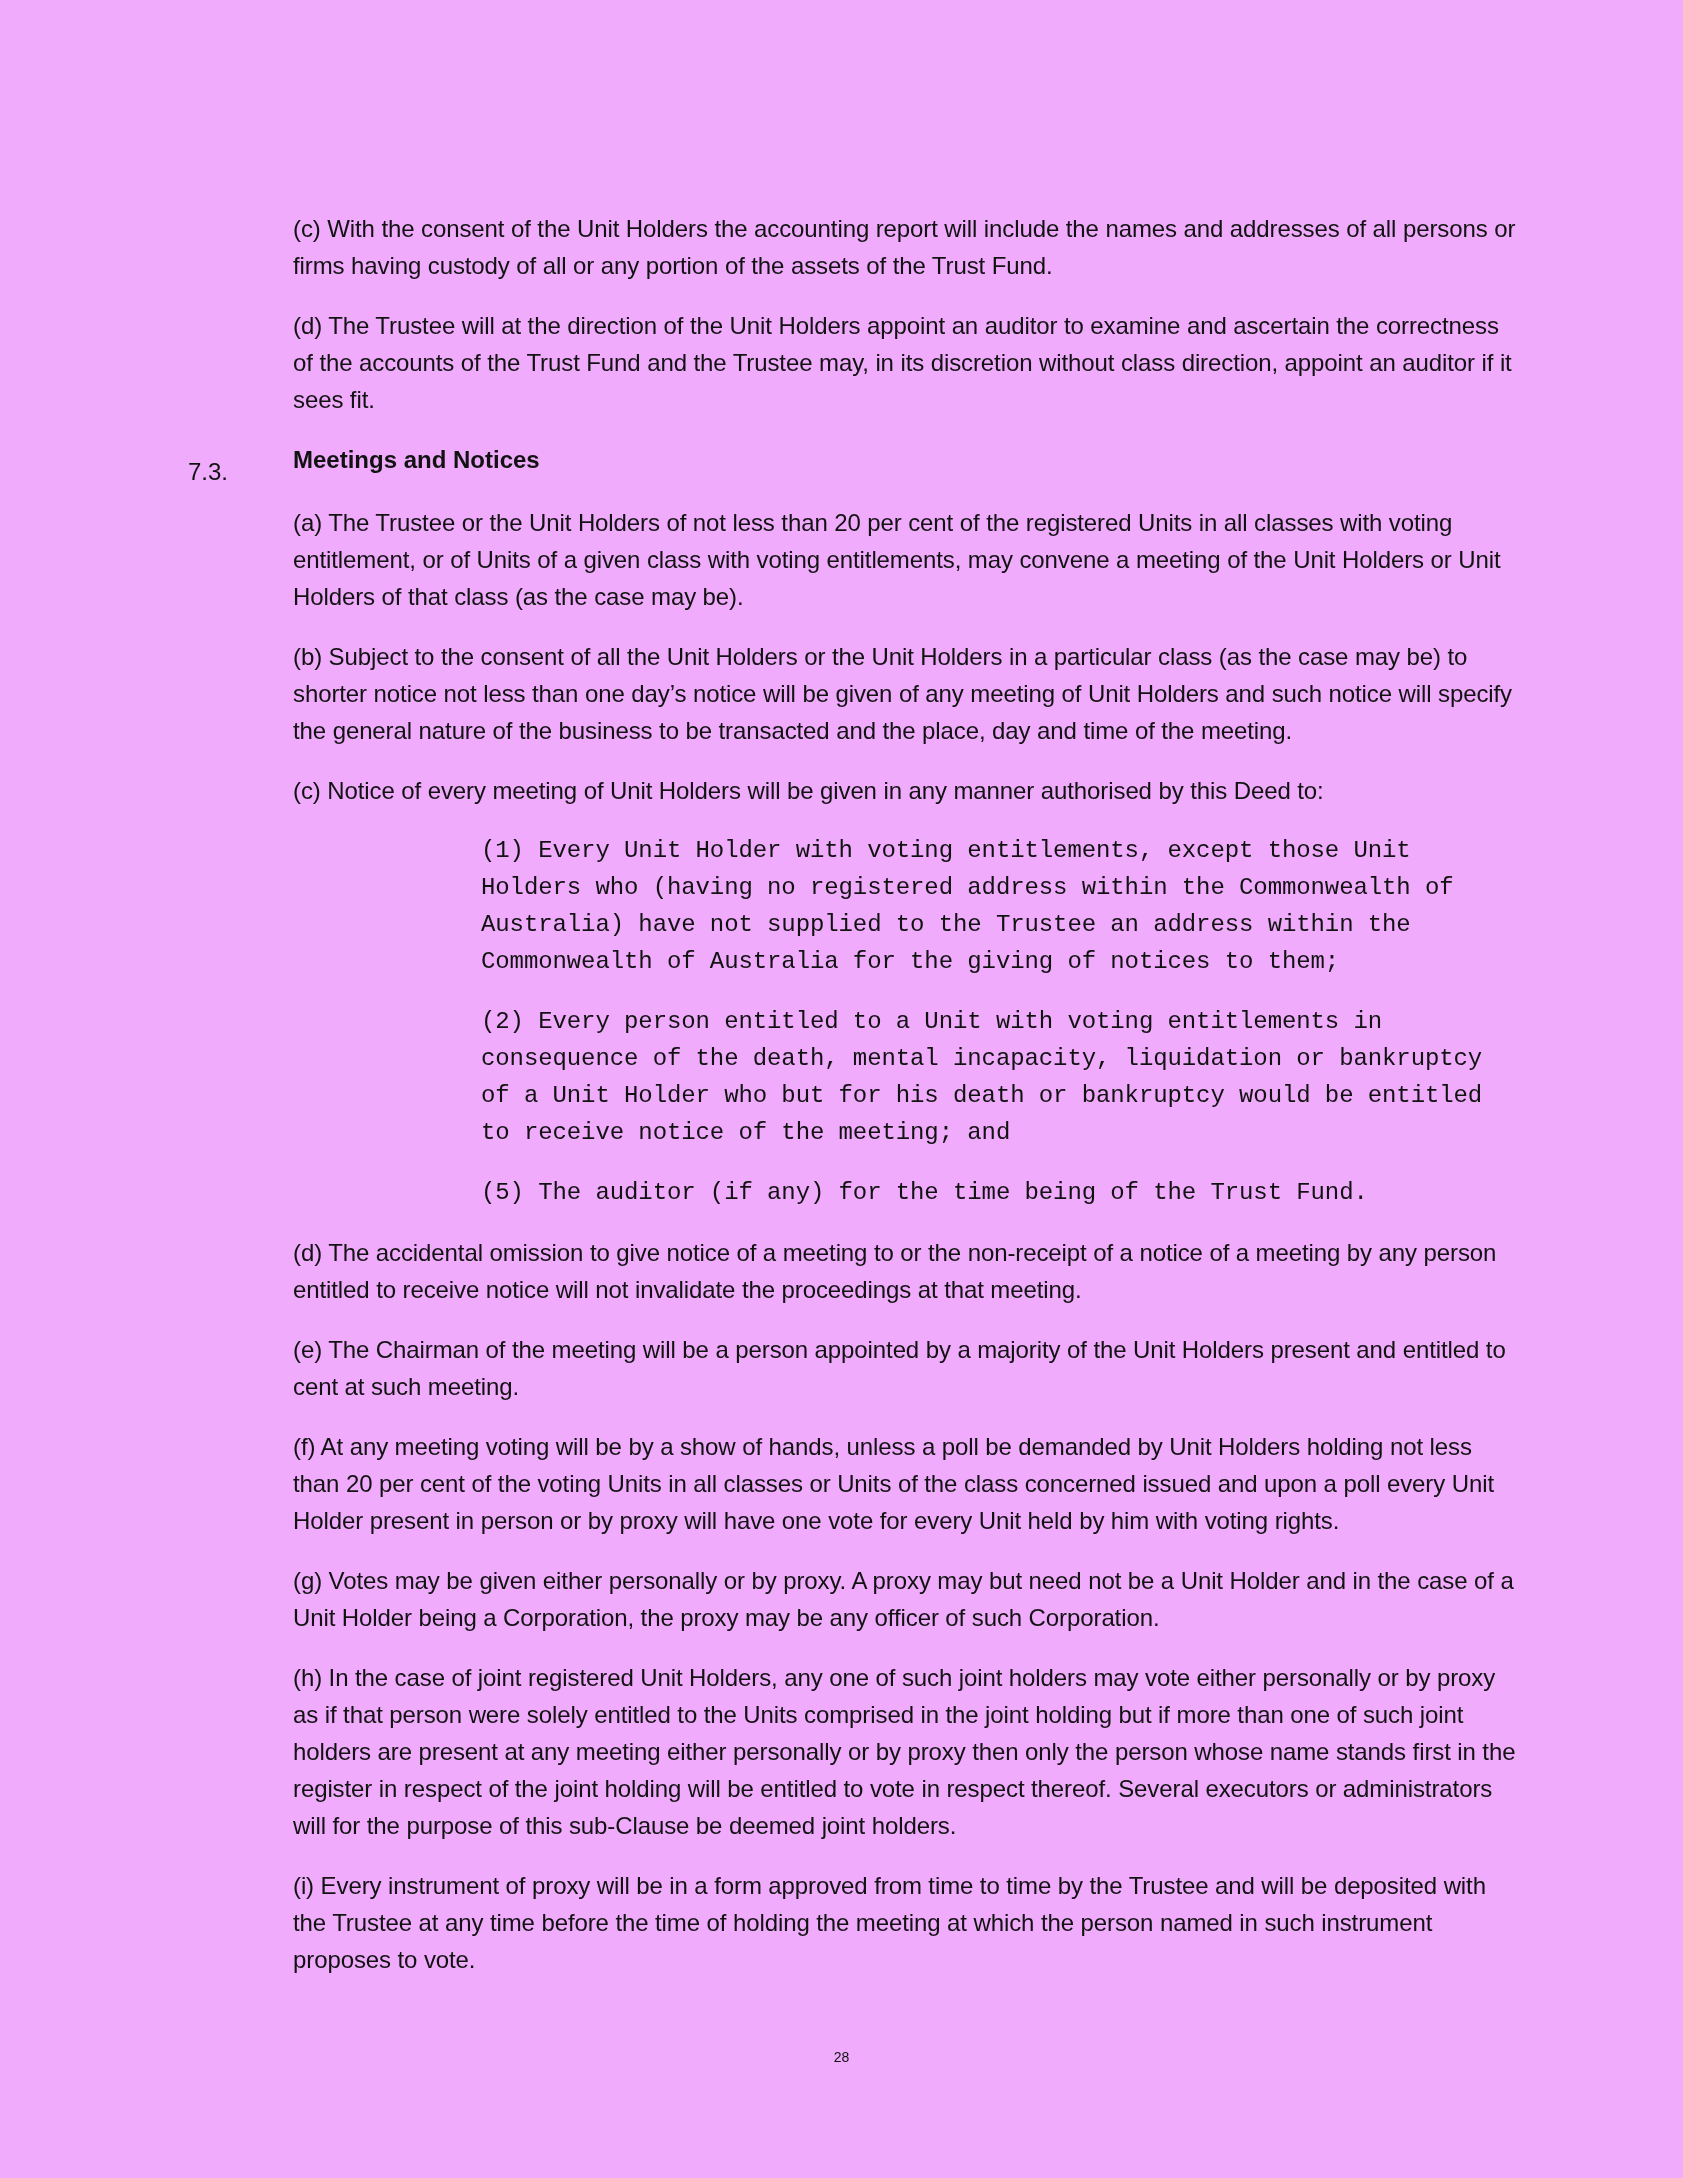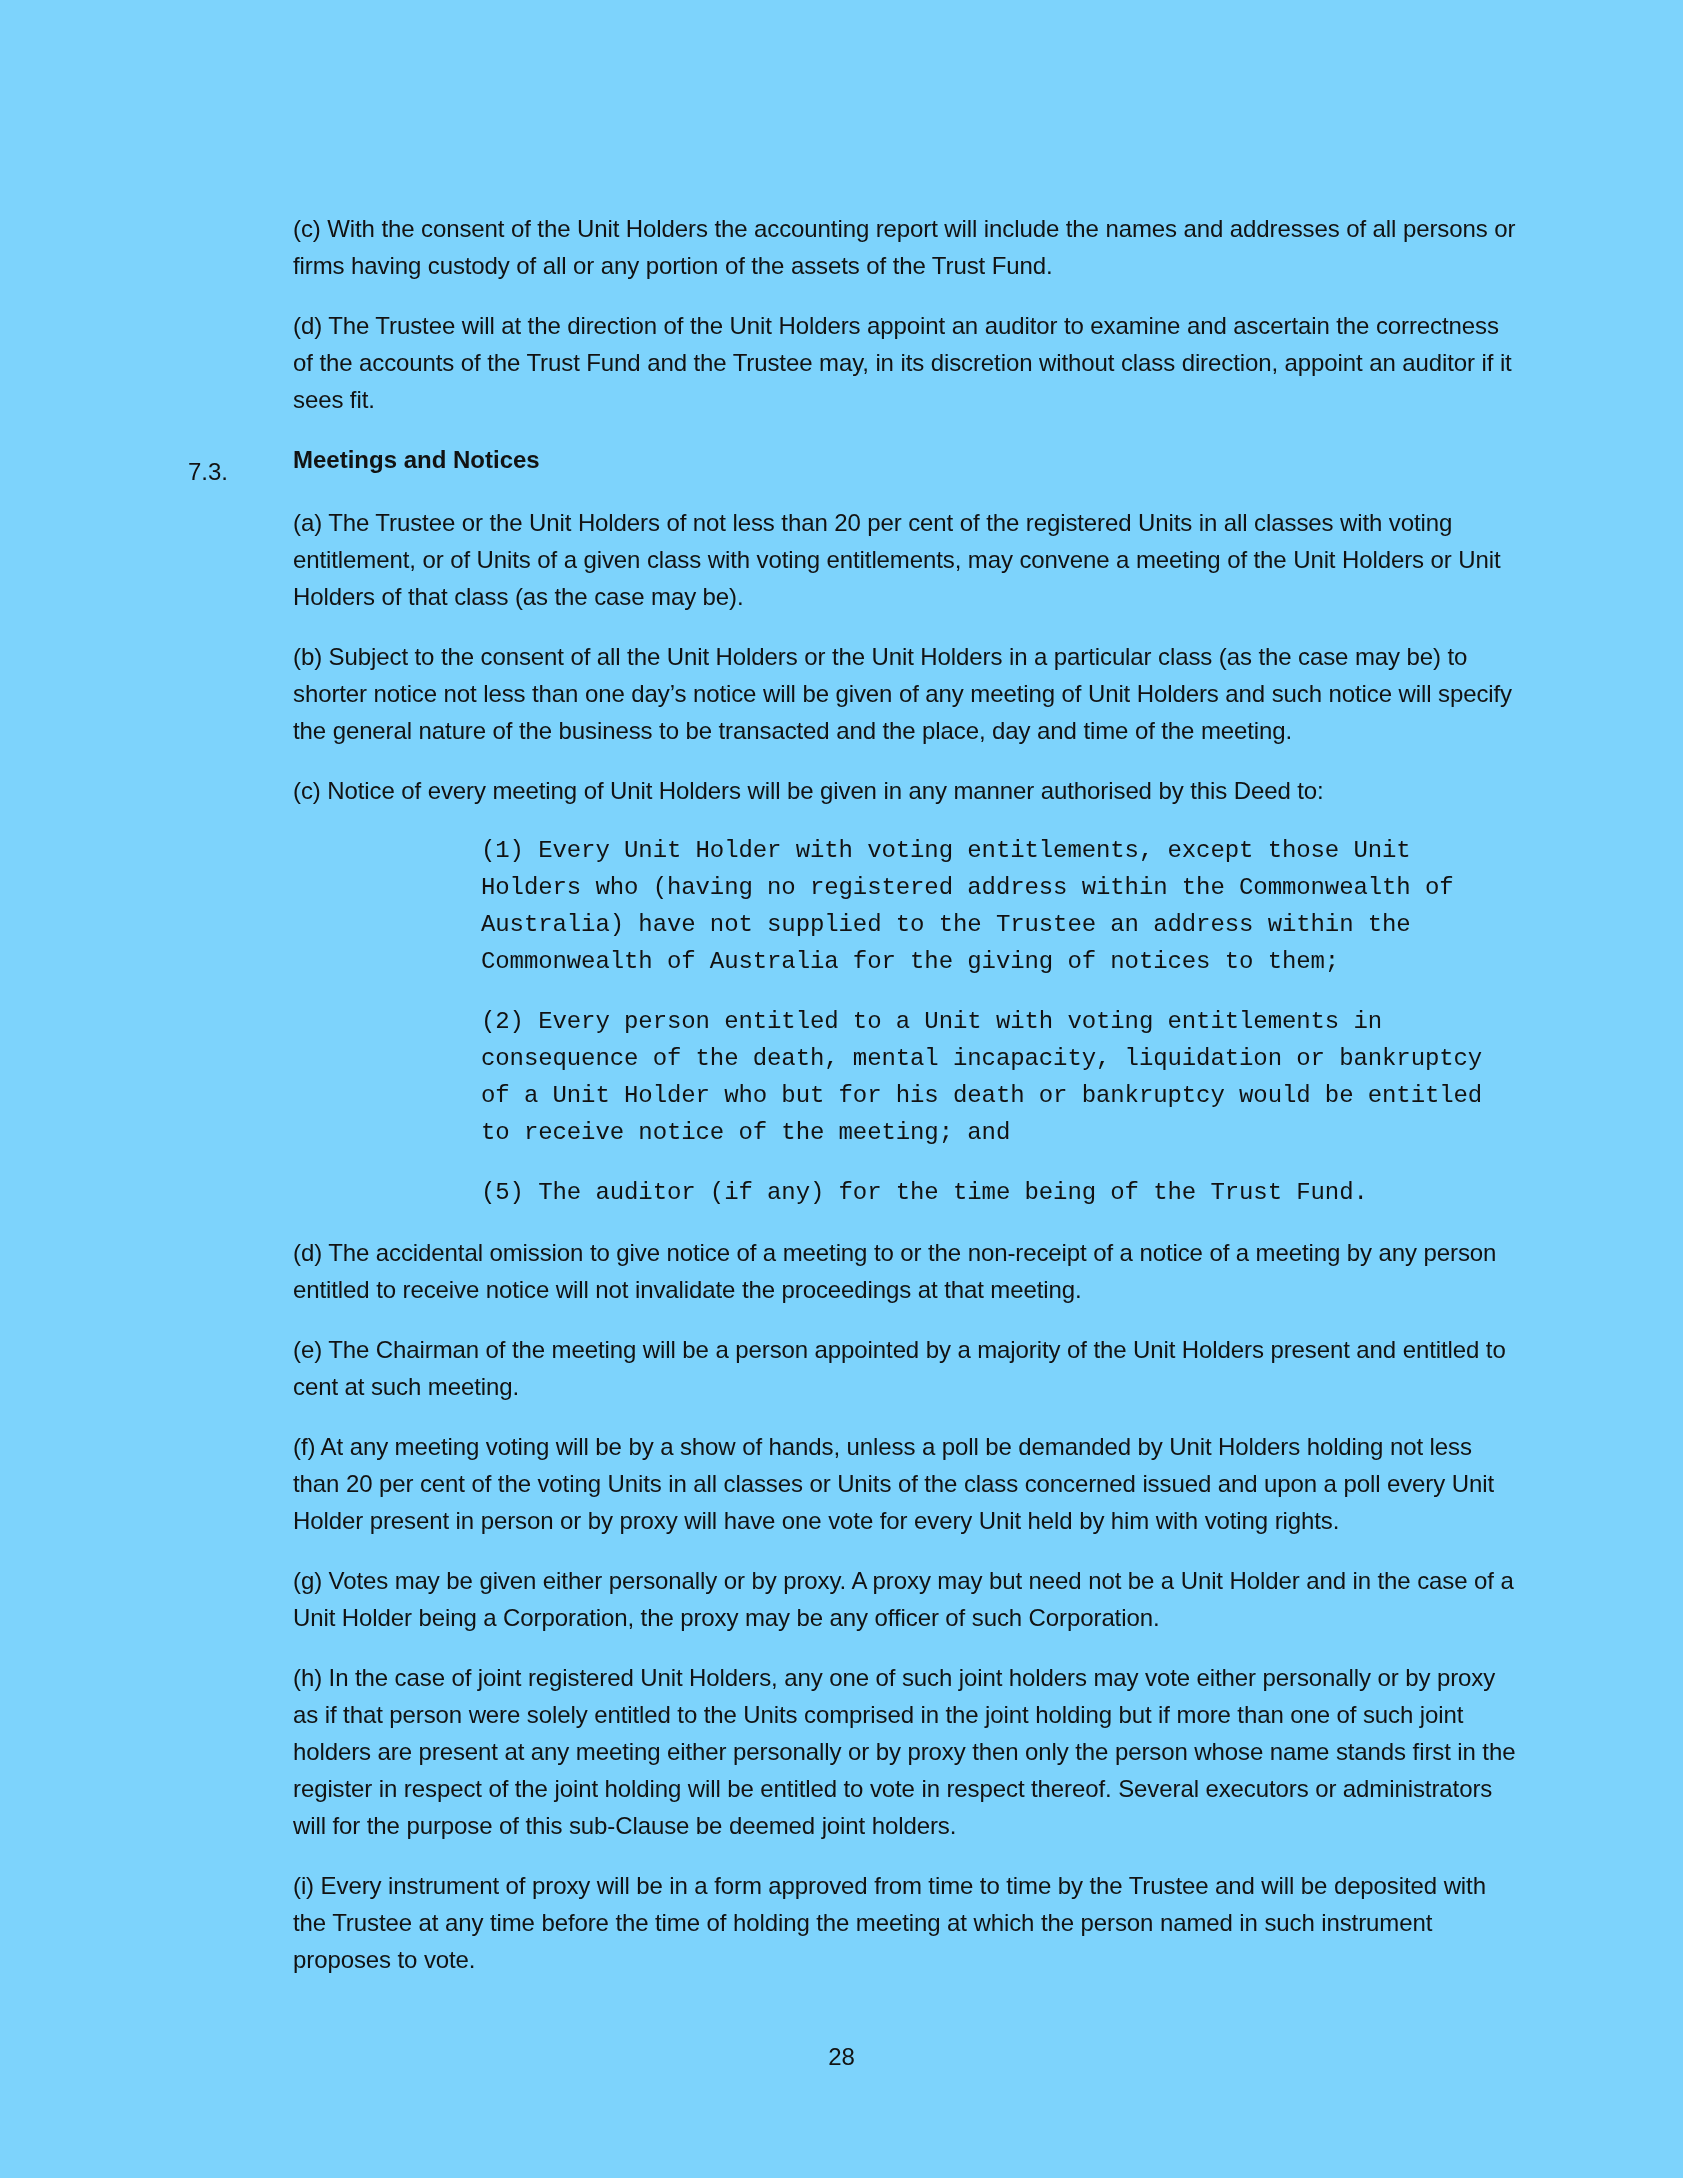--- a/index.html
+++ b/index.html
@@ -4,21 +4,21 @@
 <style>
   html, body {
     margin: 0;
     padding: 0;
     background: #ffffff;
   }
   .page {
     position: relative;
     width: 1683px;
     height: 2178px;
-    background: #7dd3fc;
+    background: #f0abfc;
     font-family: "Liberation Sans", "DejaVu Sans", sans-serif;
     color: #121212;
     overflow: hidden;
   }
   .content {
     position: absolute;
     left: 293px;
     top: 210px;
     width: 1226px;
   }
@@ -48,21 +48,21 @@
   }
   .sub-first {
     margin-top: 7px;
   }
   .page-number {
     position: absolute;
     left: 0;
     right: 0;
     top: 2043px;
     text-align: center;
-    font-size: 24px;
+    font-size: 14px;
     line-height: 28px;
     color: #121212;
   }
 </style>
 </head>
 <body>
 
 <div class="page">
   <div class="content">
 

